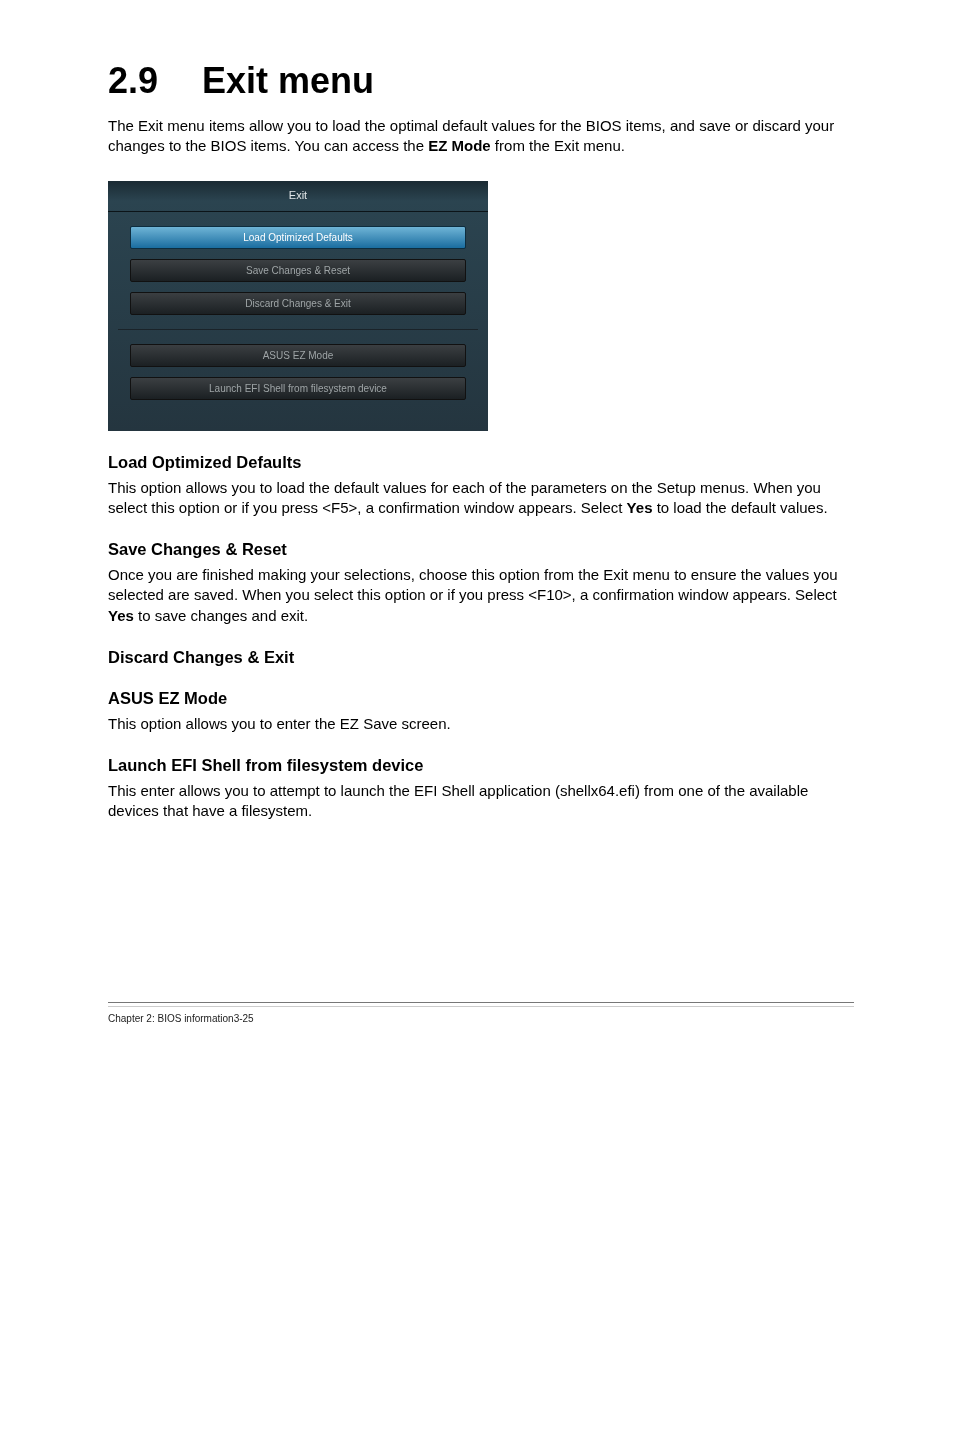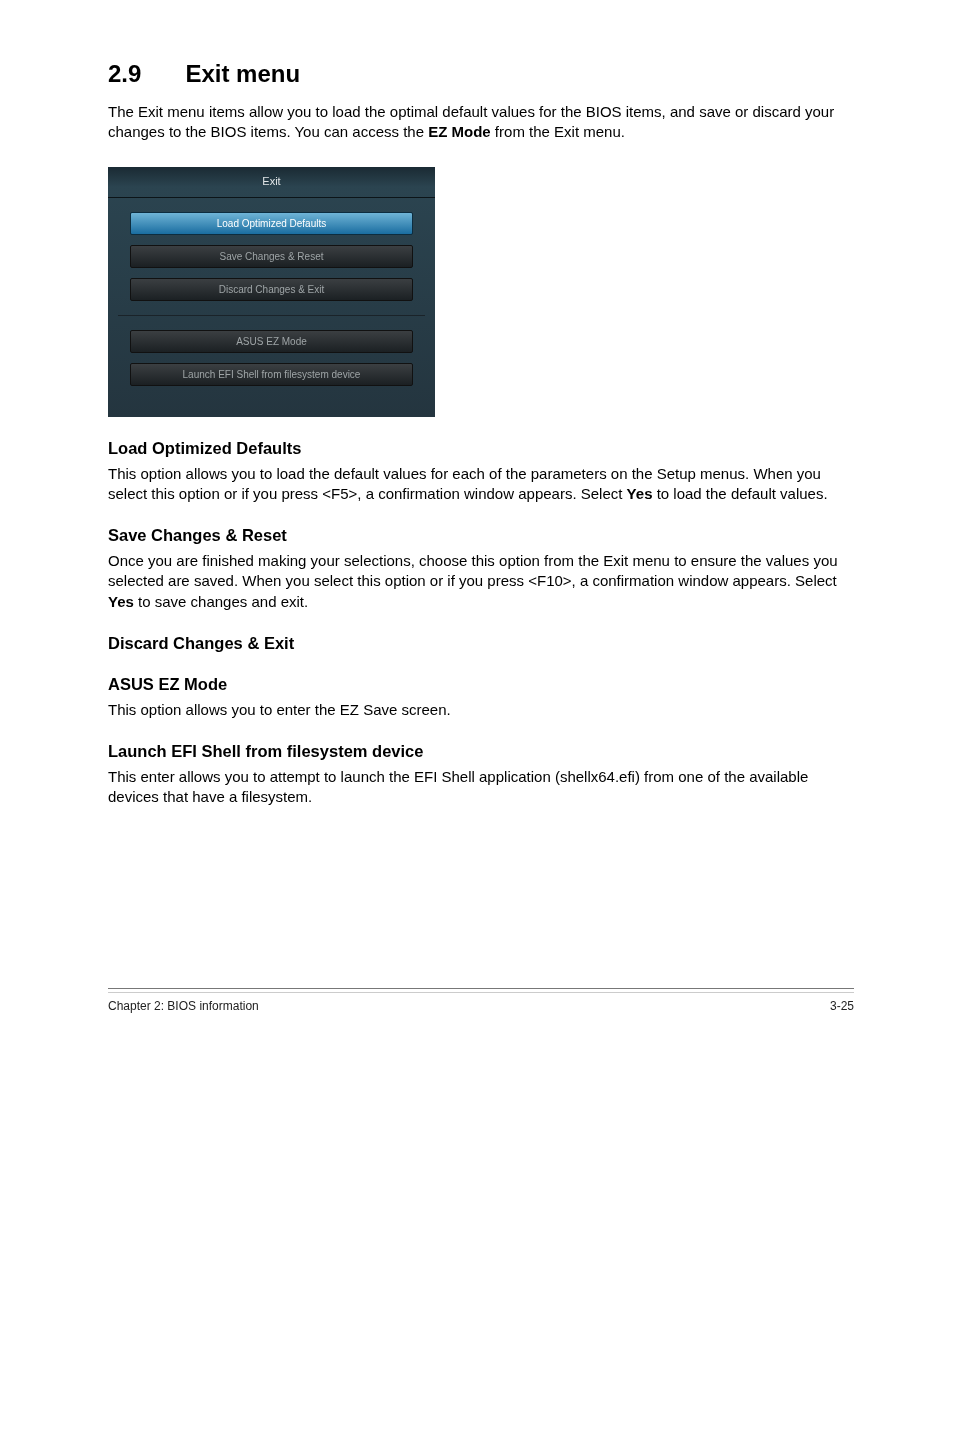--- a/index.html
+++ b/index.html
@@ -4,32 +4,32 @@
 <style>
   * { box-sizing: border-box; margin: 0; padding: 0; }
   body {
     font-family: Arial, Helvetica, sans-serif;
     background: #fff;
     width: 954px;
     padding: 60px 100px 20px 108px;
     color: #000;
   }
   .section-title {
-    font-size: 24px;
+    font-size: 36px;
     font-weight: bold;
     margin-bottom: 14px;
   }
   .section-num { display: inline-block; margin-right: 44px; }
   p.intro {
     font-size: 15px;
     line-height: 1.35;
     margin-bottom: 24px;
   }
   .exit-panel {
-    width: 327px;
+    width: 380px;
     height: 250px;
     background: linear-gradient(#1a2a33, #2b4450 8%, #24353f 100%);
     padding: 6px 0 14px 0;
   }
   .exit-header {
     text-align: center;
     color: #e0e5e7;
     font-size: 11px;
     padding-top: 2px;
     padding-bottom: 10px;
@@ -61,22 +61,22 @@
   }
   p.body {
     font-size: 15px;
     line-height: 1.35;
     margin-bottom: 2px;
   }
   .content-block { max-width: 750px; }
   .footer-divider { border: none; border-top: 1px solid #777; margin-top: 180px; margin-bottom: 3px; }
   .footer-divider2 { border: none; border-top: 1px solid #ccc; margin-bottom: 6px; }
   .footer {
-    display: flex; justify-content: space-between;
-    font-size: 12px; color: #222;
+    display: flex; justify-content: flex-start;
+    font-size: 10px; color: #222;
   }
 </style>
 </head>
 <body>
 
 <h1 class="section-title">
   <span class="section-num">2.9</span><span>Exit menu</span>
 </h1>
 
 <p class="intro content-block">

